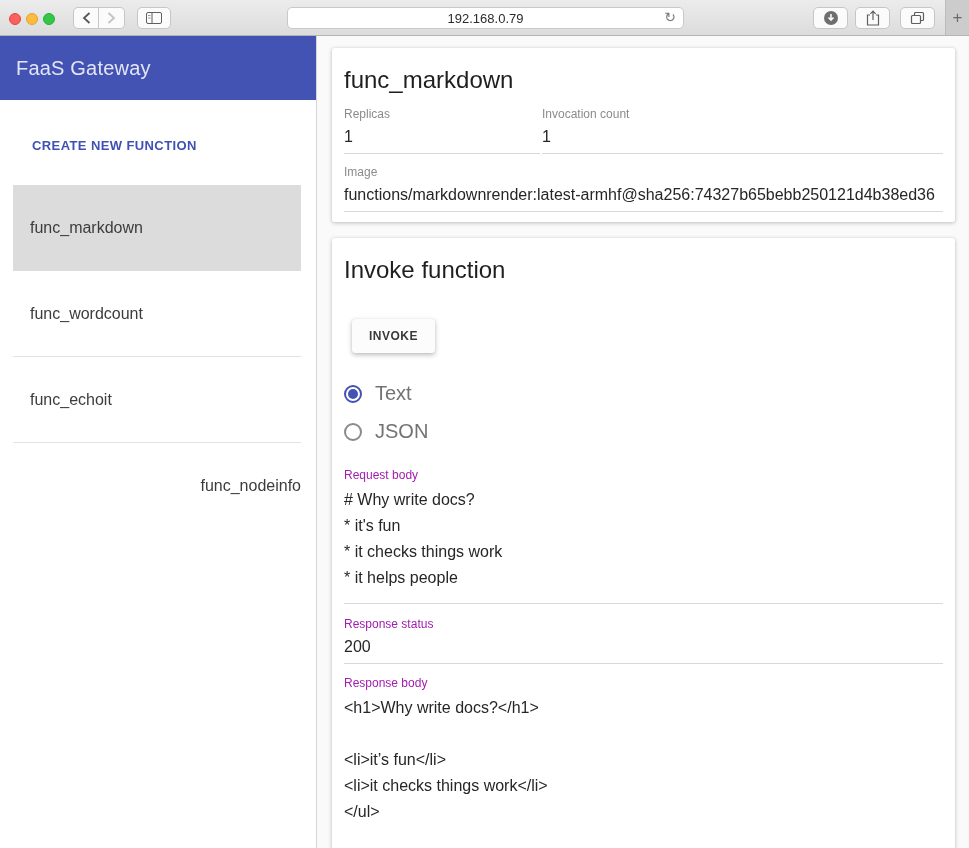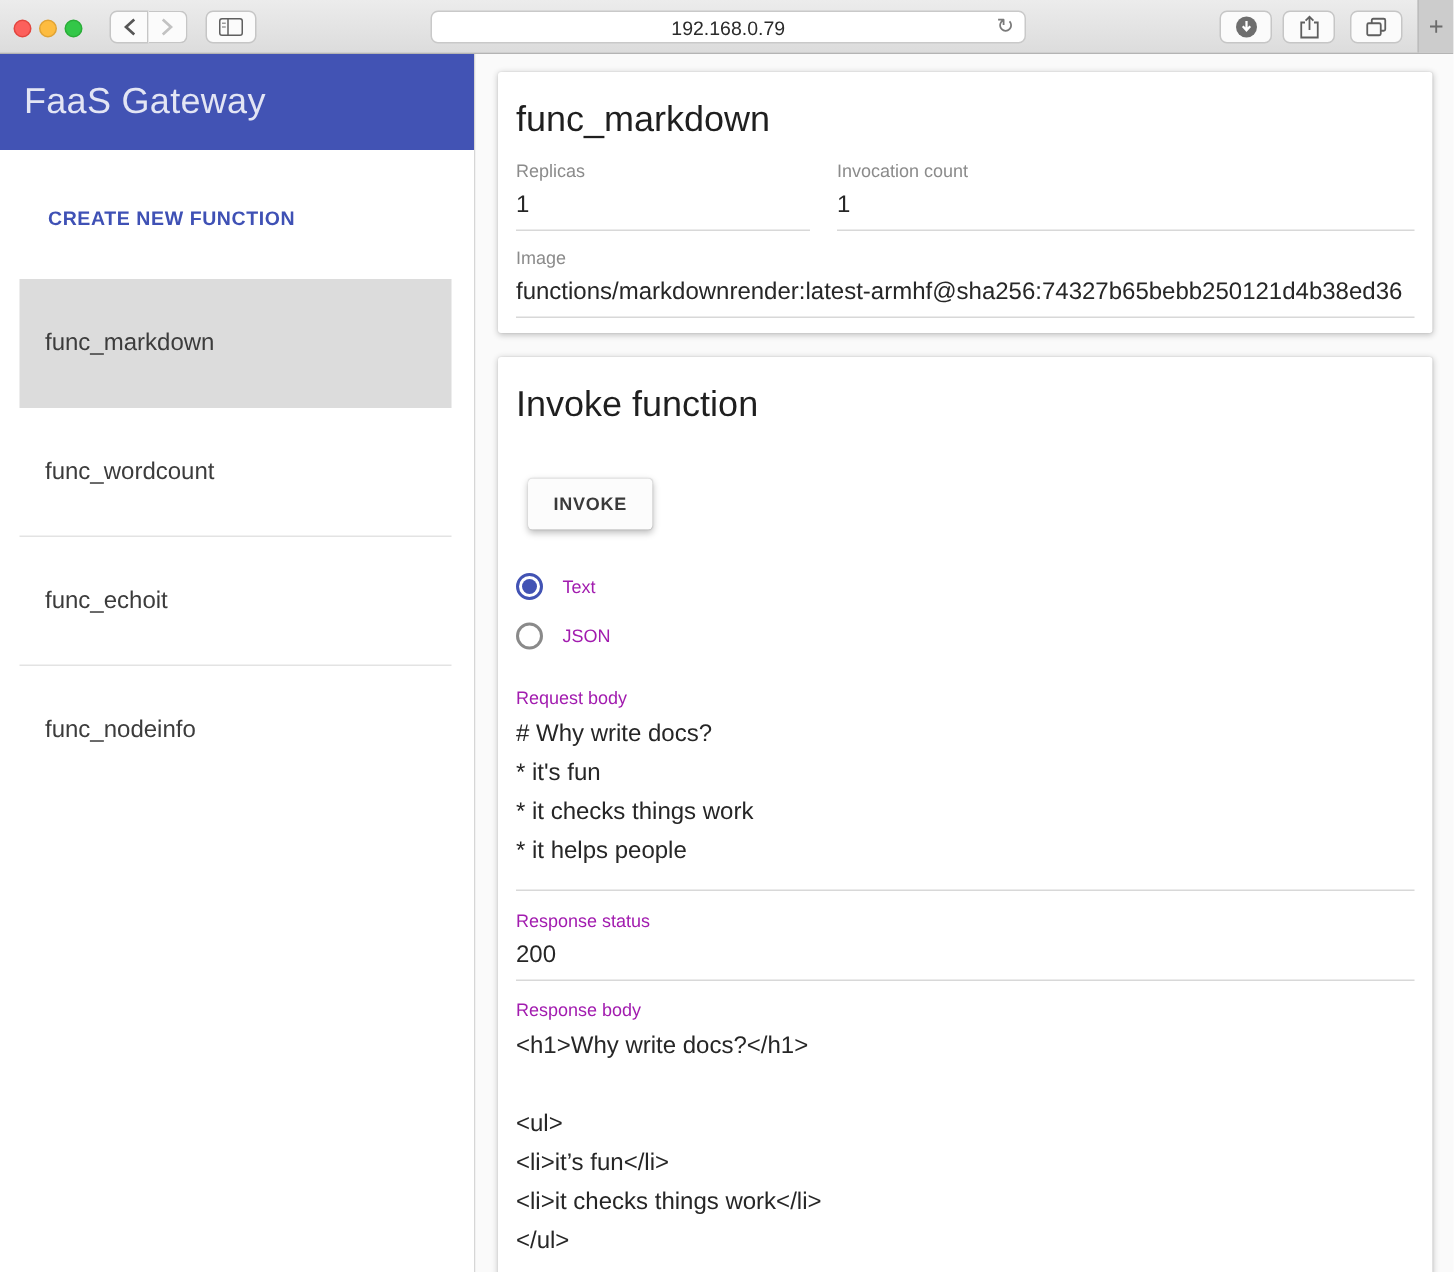--- a/index.html
+++ b/index.html
@@ -55,49 +55,49 @@
   .app { display: flex; height: 812px; }
 
   .sidebar {
     width: 317px; background: #ffffff; border-right: 1px solid #d6d6d6;
     flex: 0 0 317px;
   }
   .appbar {
     height: 64px; background: #4253b4; display: flex; align-items: center;
     padding-left: 16px;
   }
-  .appbar-title { font-size: 24px; color: rgba(255,255,255,0.85); letter-spacing: 0.2px; text-align: center; }
+  .appbar-title { font-size: 20px; color: rgba(255,255,255,0.85); letter-spacing: 0.2px; text-align: center; }
   .create-link {
     display: inline-block; margin: 38px 0 0 32px;
     font-size: 13px; font-weight: bold; letter-spacing: 0.4px;
     color: #3f51b5; cursor: pointer;
   }
   .fn-list { list-style: none; margin: 31px 15px 0 13px; }
   .fn-item {
     height: 86px; display: flex; align-items: center; padding-left: 17px;
     font-size: 16px; color: #3c3c3c; border-bottom: 1px solid #e3e3e3;
     cursor: pointer; background: #fff;
   }
-  .fn-item:last-child { border-bottom: none; }
+  .fn-item:last-child { border-bottom: none; justify-content: flex-end; }
   .fn-item.selected { background: #dcdcdc; border-bottom-color: transparent; }
 
   
   .main { flex: 1; background: #fafafa; padding: 12px 14px 0 15px; overflow: hidden; }
   .card {
     background: #ffffff; border-radius: 2px;
     box-shadow: 0 1px 4px rgba(0,0,0,0.24), 0 0 1px rgba(0,0,0,0.12);
     padding: 18px 12px 0 12px;
   }
   .card-1 { height: 174px; margin-bottom: 16px; }
   .card-2 { height: 700px; }
 
   .card-title { font-size: 24px; font-weight: 400; color: #1f1f1f; }
   .card-1 .card-title { margin-bottom: 13px; }
 
-  .fields-row { display: grid; grid-template-columns: 196px 1fr; column-gap: 18px; }
+  .fields-row { display: grid; grid-template-columns: 196px 1fr; column-gap: 2px; }
   .field { border-bottom: 1px solid #d8d8d8; padding-bottom: 7px; }
   .f-label { font-size: 12px; color: #8b8b8b; margin-bottom: 7px; }
   .f-value { font-size: 16px; color: #262626; white-space: nowrap; overflow: hidden; }
   .field-image { margin-top: 11px; }
 
   
   .card-2 .card-title { margin-bottom: 35px; }
   .invoke-btn {
     display: inline-block; margin-left: 8px; padding: 10px 17px;
     background: #fcfcfc; border: none; border-radius: 3px;
@@ -109,21 +109,21 @@
   .radio-row { display: flex; align-items: center; margin-bottom: 15px; cursor: pointer; }
   .radio-circle {
     width: 18px; height: 18px; border-radius: 50%; border: 2px solid #8a8a8a;
     margin-right: 13px; position: relative; flex: 0 0 18px;
   }
   .radio-circle.checked { border-color: #4253b4; }
   .radio-circle.checked::after {
     content: ""; position: absolute; left: 2px; top: 2px;
     width: 10px; height: 10px; border-radius: 50%; background: #4253b4;
   }
-  .radio-label { font-size: 12px; color: #a21caf; }
+  .radio-label { font-size: 20px; color: #737373; }
 
   .section-label { font-size: 12px; color: #a21caf; }
   .req-label { margin-top: 25px; margin-bottom: 5px; }
   .body-line { font-size: 16px; line-height: 26px; min-height: 26px; color: #262626; white-space: pre; }
   .request-block { border-bottom: 1px solid #d8d8d8; padding-bottom: 12px; }
   .status-label { margin-top: 13px; margin-bottom: 3px; }
   .status-block { border-bottom: 1px solid #d8d8d8; padding-bottom: 3px; }
   .resp-label { margin-top: 12px; margin-bottom: 5px; }
 
   
@@ -273,21 +273,20 @@
 
       <div class="section-label status-label">Response status</div>
       <div class="status-block">
         <div class="body-line">200</div>
       </div>
 
       <div class="section-label resp-label">Response body</div>
       <div class="response-block">
         <div class="body-line">&lt;h1&gt;Why write docs?&lt;/h1&gt;</div>
         <div class="body-line"></div>
-        <div class="body-line">&lt;ul&gt;</div>
         <div class="body-line">&lt;li&gt;it’s fun&lt;/li&gt;</div>
         <div class="body-line">&lt;li&gt;it checks things work&lt;/li&gt;</div>
         <div class="body-line">&lt;/ul&gt;</div>
       </div>
     </section>
 
   </main>
 </div>
 
 </body></html>

